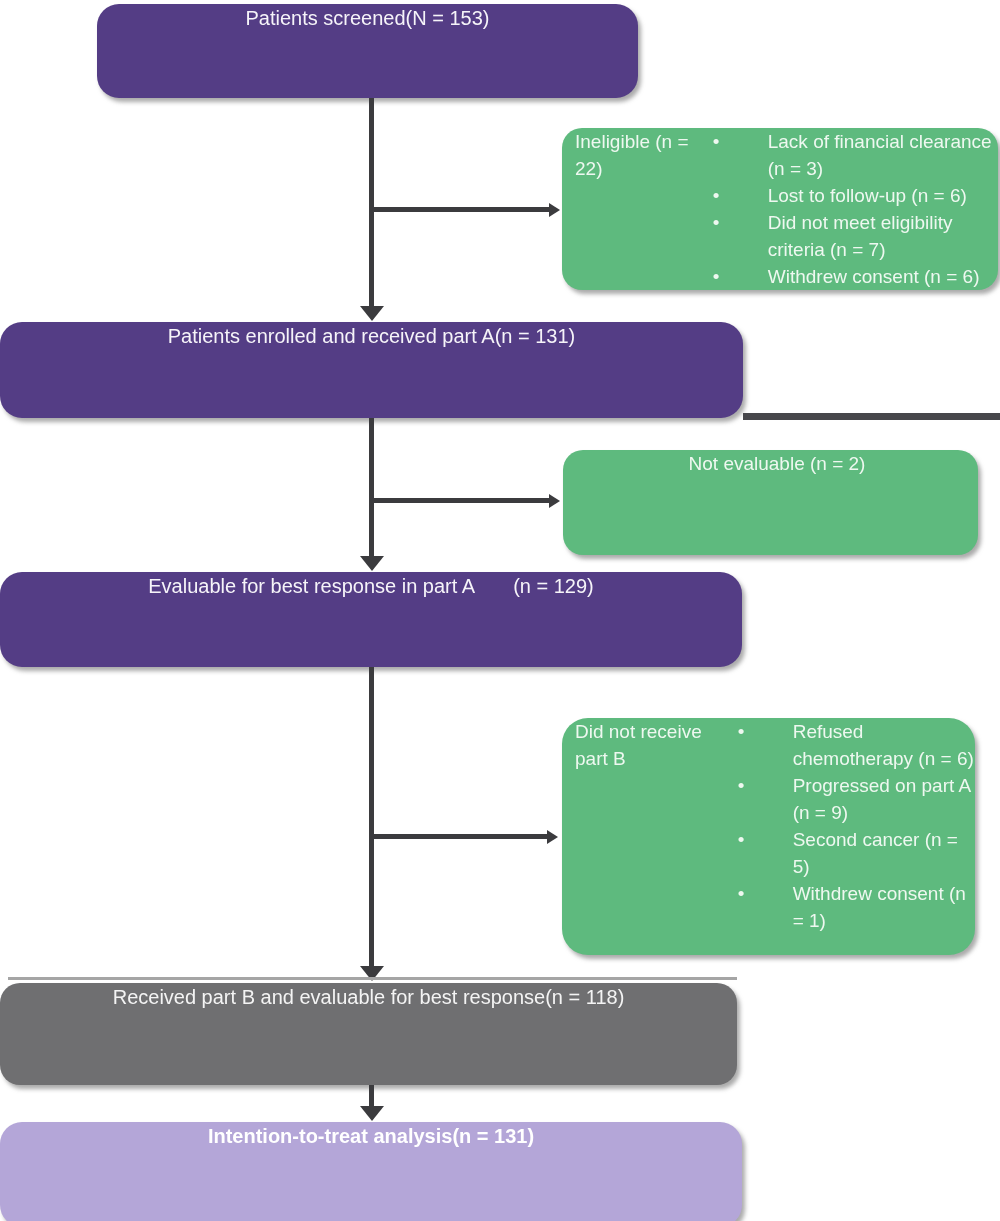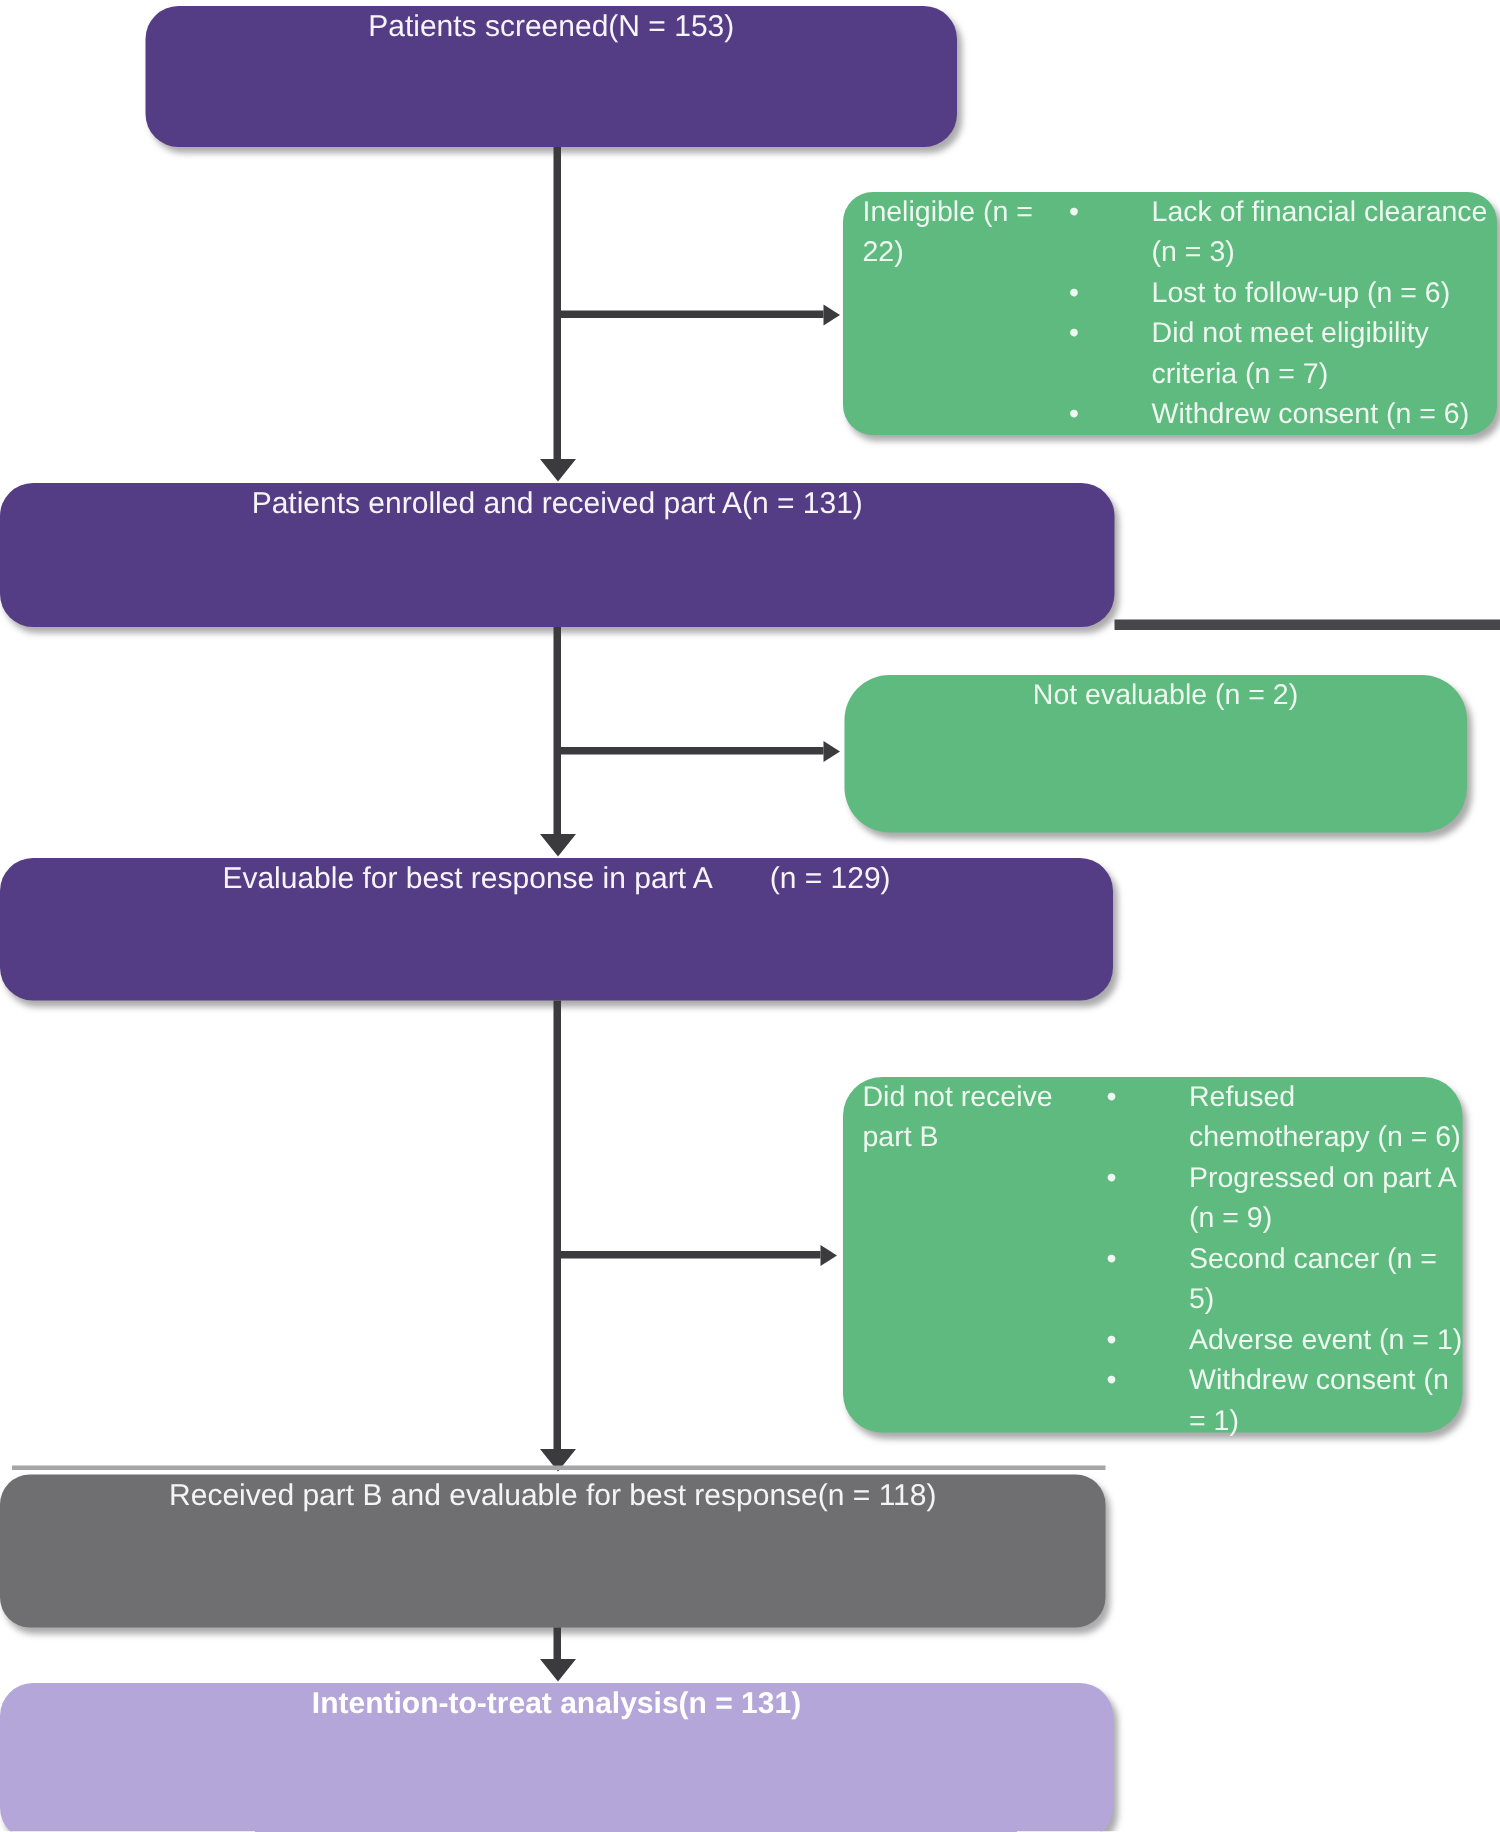--- a/index.html
+++ b/index.html
@@ -78,41 +78,40 @@
     <div>(n = 131)</div>
   </div>
 
   <div class="divider" style="left:743px;top:413px;width:257px;height:7px;background:#47474b;"></div>
 
   <div class="vline" style="left:369px;top:418px;width:5px;height:140px;"></div>
   <div class="arrow-down" style="left:360px;top:556px;"></div>
   <div class="hline" style="left:371px;top:498px;width:178px;height:5px;"></div>
   <div class="arrow-right" style="left:549px;top:494px;"></div>
 
-  <div class="box side" style="left:563px;top:450px;width:415px;height:105px;border-radius:30px;">
+  <div class="box side" style="left:563px;top:450px;width:415px;height:105px;">
     <div class="title">Not evaluable (n = 2)</div>
   </div>
 
   <div class="box main" style="left:0px;top:572px;width:742px;height:95px;gap:38px;">
     <div>Evaluable for best response in part A</div>
     <div>(n = 129)</div>
   </div>
 
   <div class="vline" style="left:369px;top:667px;width:5px;height:300px;"></div>
   <div class="arrow-down" style="left:360px;top:966px;"></div>
   <div class="hline" style="left:371px;top:834px;width:176px;height:5px;"></div>
   <div class="arrow-right" style="left:547px;top:830px;"></div>
 
   <div class="box side" style="left:562px;top:718px;width:413px;height:237px;border-radius:26px;">
     <div class="title">Did not receive part B</div>
     <ul>
       <li>Refused chemotherapy (n = 6)</li>
       <li>Progressed on part A (n = 9)</li>
       <li>Second cancer (n = 5)</li>
-      <li>Adverse event (n = 1)</li>
       <li>Withdrew consent (n = 1)</li>
     </ul>
   </div>
 
   <div class="divider" style="left:8px;top:977px;width:729px;height:3px;background:#a5a5a5;"></div>
 
   <div class="box main grayc" style="left:0px;top:983px;width:737px;height:102px;border-radius:20px;">
     <div>Received part B and evaluable for best response</div>
     <div>(n = 118)</div>
   </div>

